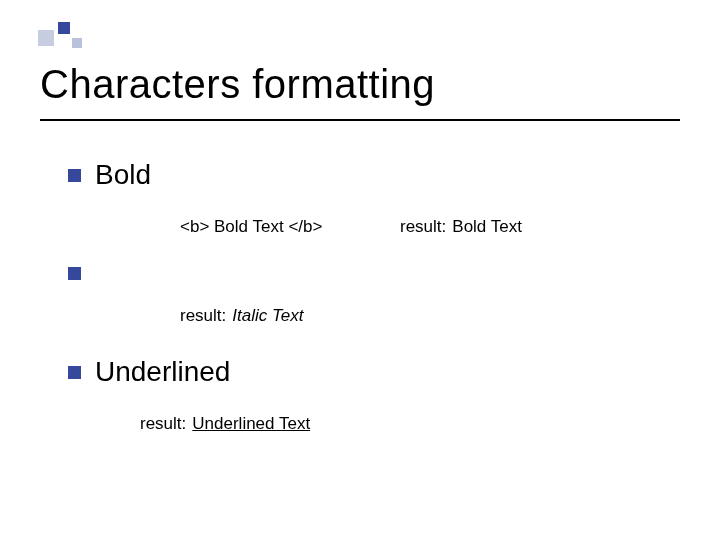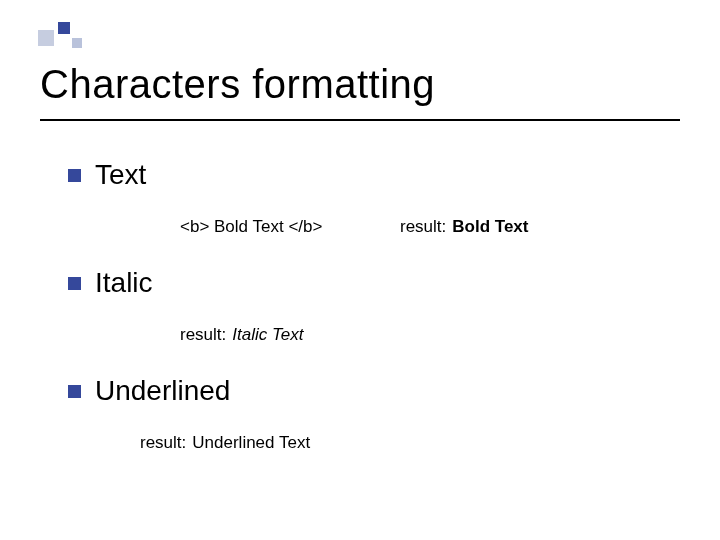--- a/index.html
+++ b/index.html
@@ -15,52 +15,51 @@
   .content { padding-top: 38px; }
   .bullet-row { display: flex; align-items: center; gap: 14px; padding-left: 28px; }
   .bullet { width: 13px; height: 13px; background: #35489b; flex: 0 0 auto; }
   .bullet-label { font-size: 28px; }
   .example { display: flex; padding: 26px 0 30px 140px; font-size: 17px; }
   .example .code { width: 220px; }
   .example .result-label { }
   .example .result-value { margin-left: 6px; }
   .example.tight { padding-left: 100px; }
   .example.tight .code { width: 300px; }
-  .bold { font-weight: 700; }
+  .bold { font-weight: 400; }
   .italic { font-style: italic; }
-  .underline { }
+  .underline { text-decoration: underline; }
 </style>
 </head>
 <body>
 
 <div class="slide">
   <div class="deco">
     <div class="sq s1"></div>
     <div class="sq s2"></div>
     <div class="sq s3"></div>
   </div>
 
   <h1 class="title">Characters formatting</h1>
   <hr class="rule">
 
   <div class="content">
 
     <div class="bullet-row">
       <div class="bullet"></div>
-      <div class="bullet-label">Text</div>
+      <div class="bullet-label">Bold</div>
     </div>
     <div class="example">
       <span class="code">&lt;b&gt; Bold Text &lt;/b&gt;</span>
       <span class="result-label">result:</span>
       <span class="result-value bold">Bold Text</span>
     </div>
 
     <div class="bullet-row">
       <div class="bullet"></div>
-      <div class="bullet-label">Italic</div>
     </div>
     <div class="example">
       <span class="result-label">result:</span>
       <span class="result-value italic">Italic Text</span>
     </div>
 
     <div class="bullet-row">
       <div class="bullet"></div>
       <div class="bullet-label">Underlined</div>
     </div>

